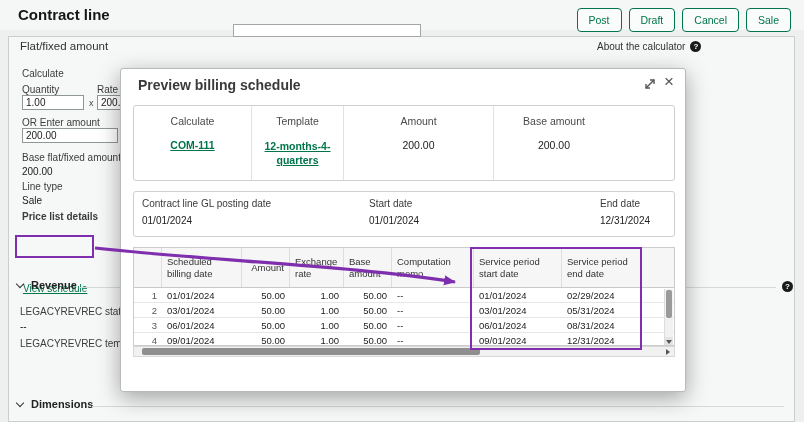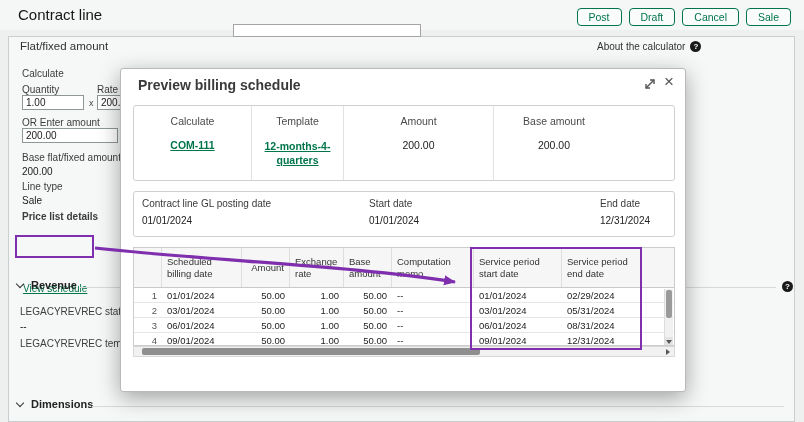--- a/index.html
+++ b/index.html
@@ -2,23 +2,23 @@
 <html><head>
 <meta charset="utf-8">
 <style>
   * { margin:0; padding:0; box-sizing:border-box; }
   html,body { background:#e7e9e9; }
   body { font-family:"Liberation Sans", sans-serif; }
   .page { position:relative; width:804px; height:422px; background:#eef0f0; overflow:hidden; }
 
   
   .topbar { position:absolute; left:0; top:0; width:804px; height:30px; background:#f5f6f6; }
-  .page-title { position:absolute; left:18px; top:6px; font-size:15px; font-weight:normal; color:#161616; }
+  .page-title { position:absolute; left:18px; top:6px; font-size:15px; font-weight:bold; color:#161616; }
   .actions { position:absolute; right:13px; top:8px; display:flex; gap:7px; }
-  .btn { height:18px; padding:0 11px; border:1px solid #00754a; border-radius:4px; background:#fafbfb;
+  .btn { height:24px; padding:0 11px; border:1px solid #00754a; border-radius:4px; background:#fafbfb;
          color:#00754a; font-size:10.5px; font-family:inherit; display:flex; align-items:center; gap:6px; cursor:pointer; }
   .chev-sm { width:5px; height:5px; border-right:1.4px solid #00754a; border-bottom:1.4px solid #00754a;
              transform:rotate(45deg); margin-top:-3px; }
 
   
   .panel { position:absolute; left:8px; top:36px; width:787px; height:386px; background:#f6f7f7; border:1px solid #cbcece; }
   .trunc-field { position:absolute; left:233px; top:24px; width:188px; height:13px; background:#fff; border:1px solid #a5a5a5; }
 
   .sec-title { position:absolute; left:20px; top:40px; font-size:11.5px; color:#333; }
   .about-row { position:absolute; left:597px; top:41px; display:flex; align-items:center; gap:5px; cursor:pointer; }

